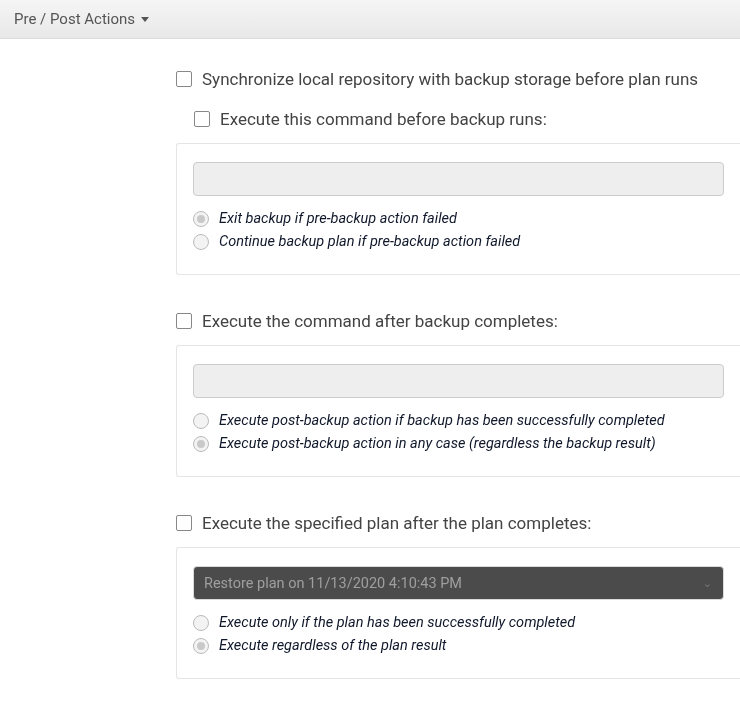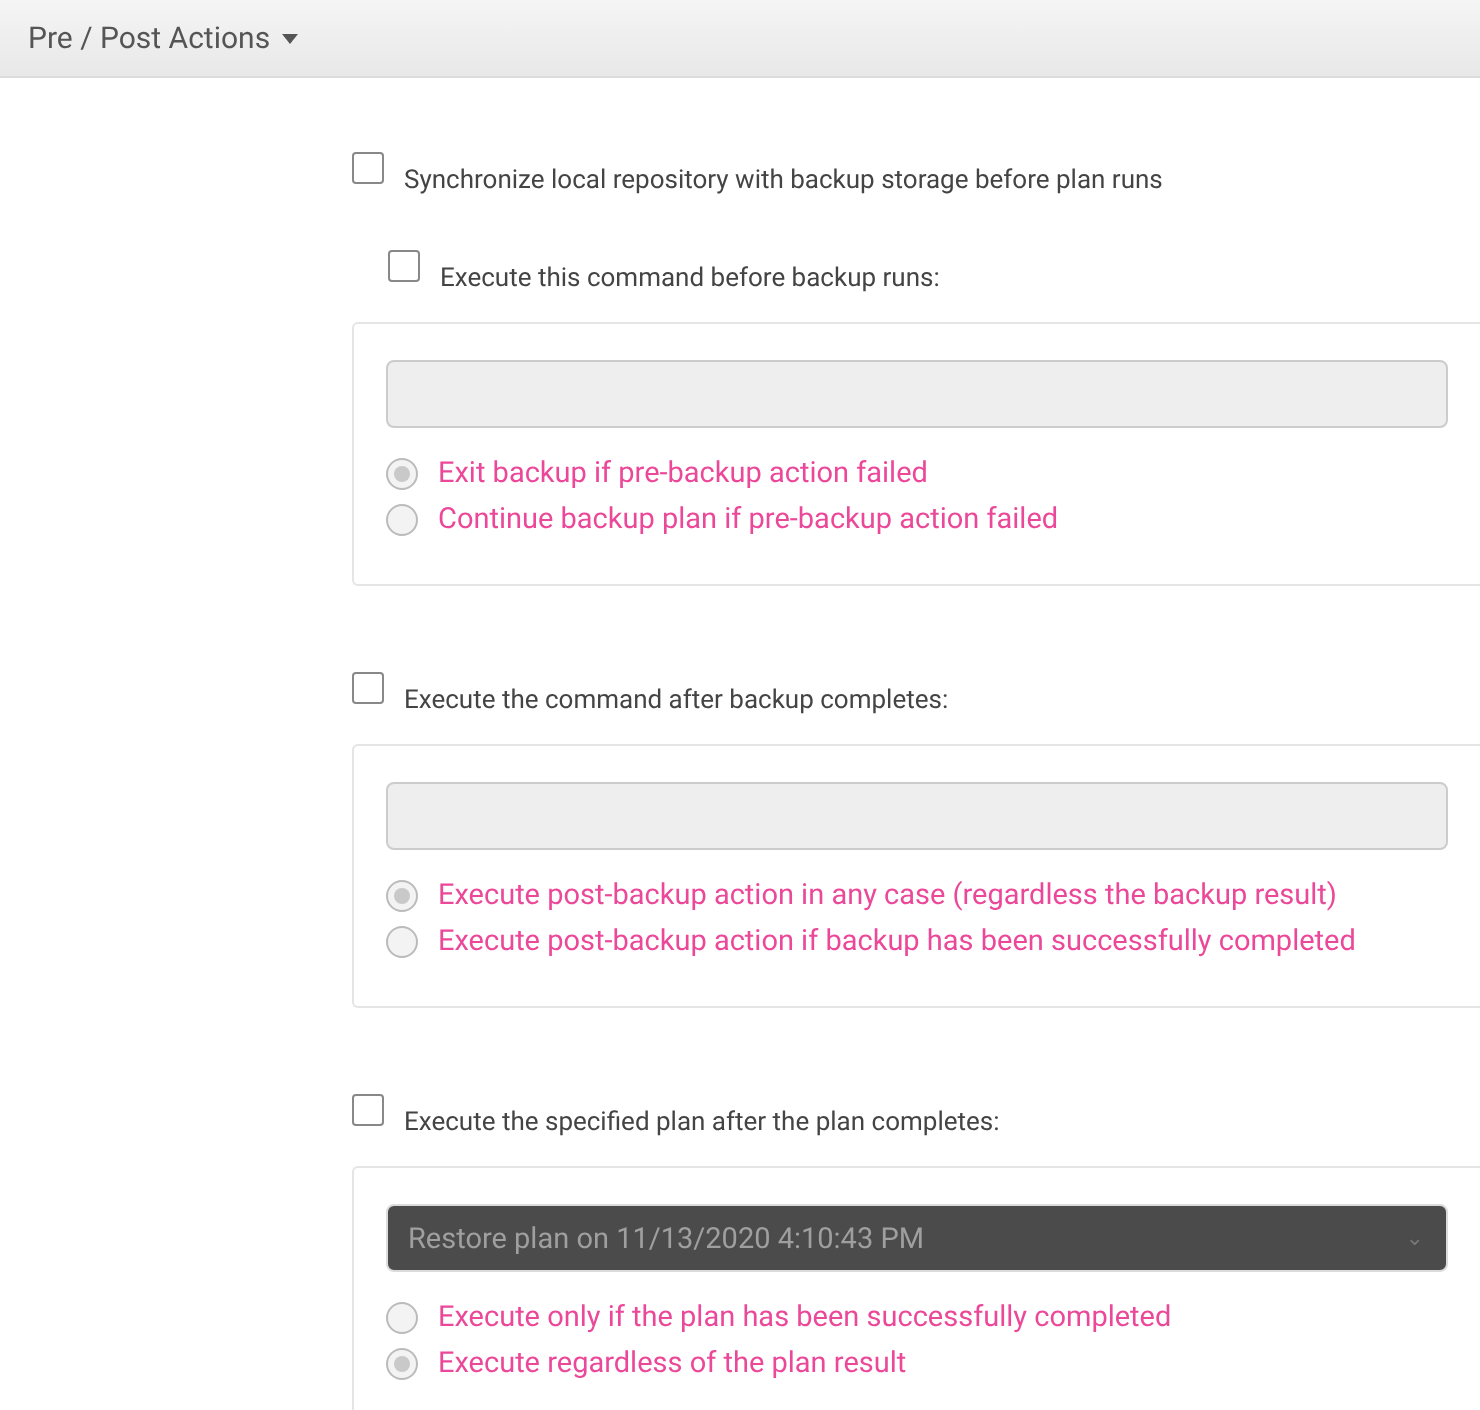--- a/index.html
+++ b/index.html
@@ -48,23 +48,22 @@
       width: 16px;
       height: 16px;
       border: 1.5px solid #888;
       border-radius: 2px;
       background: #fff;
       flex-shrink: 0;
       margin-right: 10px;
       cursor: pointer;
     }
     .label-text {
-      font-size: 13px;
+      font-size: 17px;
       color: #444;
-      margin-top: 14px;
     }
     .panel {
       border: 1px solid #e5e5e5;
       border-right: none;
       border-radius: 3px 0 0 3px;
       padding: 18px 16px;
       margin-top: 14px;
       margin-bottom: 36px;
       background: #fff;
     }
@@ -135,21 +134,22 @@
       width: 8px;
       height: 8px;
       background: #c9c9c9;
       border-radius: 50%;
       top: 50%;
       left: 50%;
       transform: translate(-50%, -50%);
     }
     .radio-label {
       font-size: 14.5px;
-      color: #ec4899;
+      color: #0f172a;
+      font-style: italic;
     }
     .mt-large {
       margin-top: 30px;
       padding-left: 18px;
     }
   </style>
 </head>
 <body>
 
 <div class="header-bar">
@@ -184,26 +184,26 @@
   </div>
 
   <div class="row" style="margin-bottom:0;">
     <div class="checkbox"></div>
     <span class="label-text">Execute the command after backup completes:</span>
   </div>
 
   <div class="panel">
     <input type="text" class="text-input" disabled="" value="" style="">
     <div class="radio-row">
+      <div class="radio"></div>
+      <span class="radio-label">Execute post-backup action if backup has been successfully completed</span>
+    </div>
+    <div class="radio-row">
       <div class="radio selected"></div>
       <span class="radio-label">Execute post-backup action in any case (regardless the backup result)</span>
-    </div>
-    <div class="radio-row">
-      <div class="radio"></div>
-      <span class="radio-label">Execute post-backup action if backup has been successfully completed</span>
     </div>
   </div>
 
   <div class="row" style="margin-top:20px;margin-bottom:0;text-align:center;">
     <div class="checkbox"></div>
     <span class="label-text">Execute the specified plan after the plan completes:</span>
   </div>
 
   <div class="panel" style="margin-bottom:0;">
     <div class="select-wrap">

